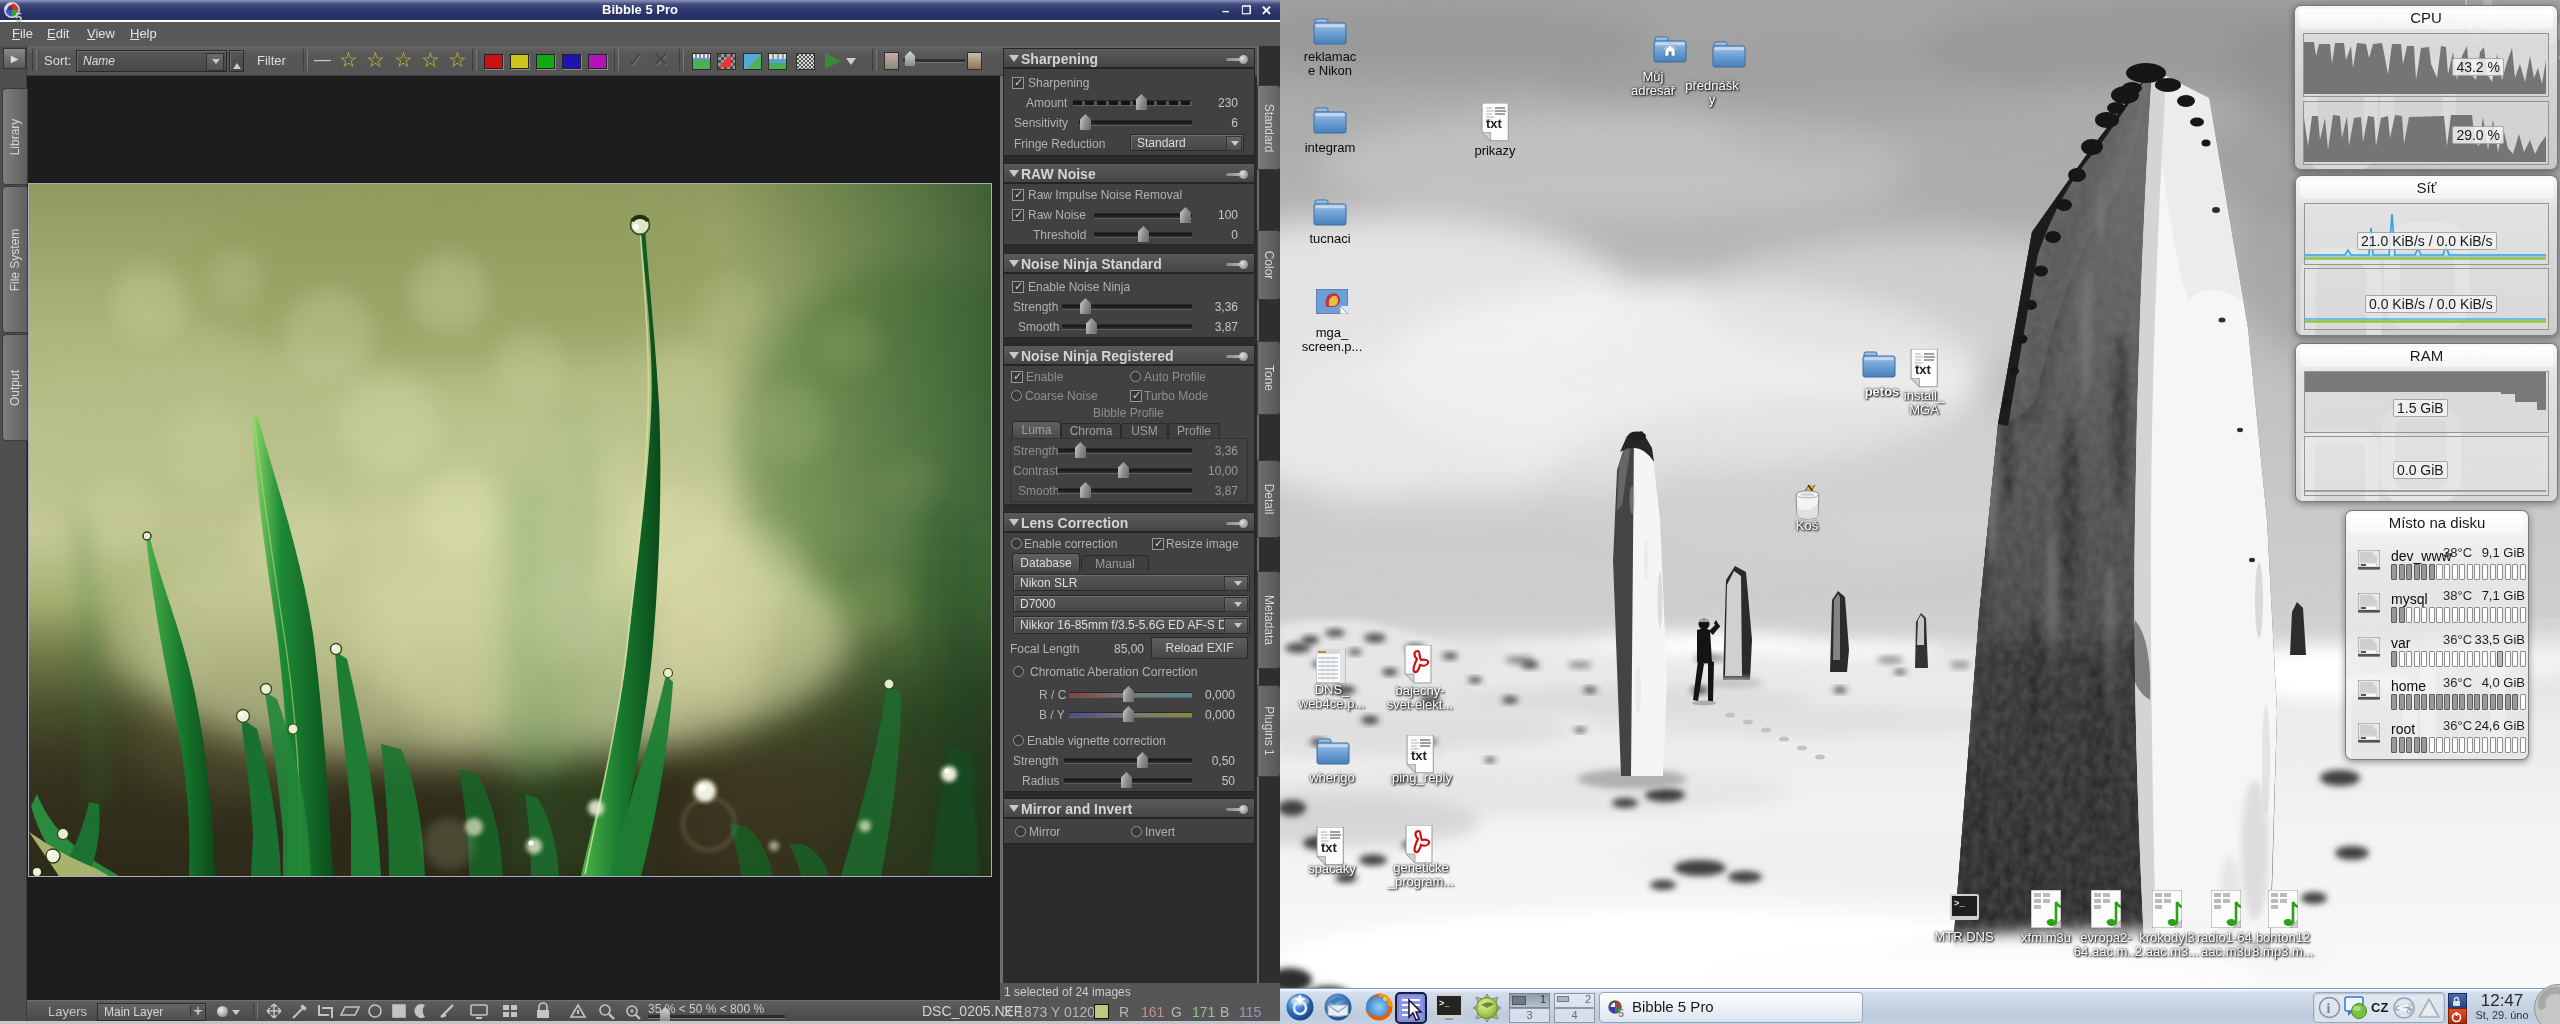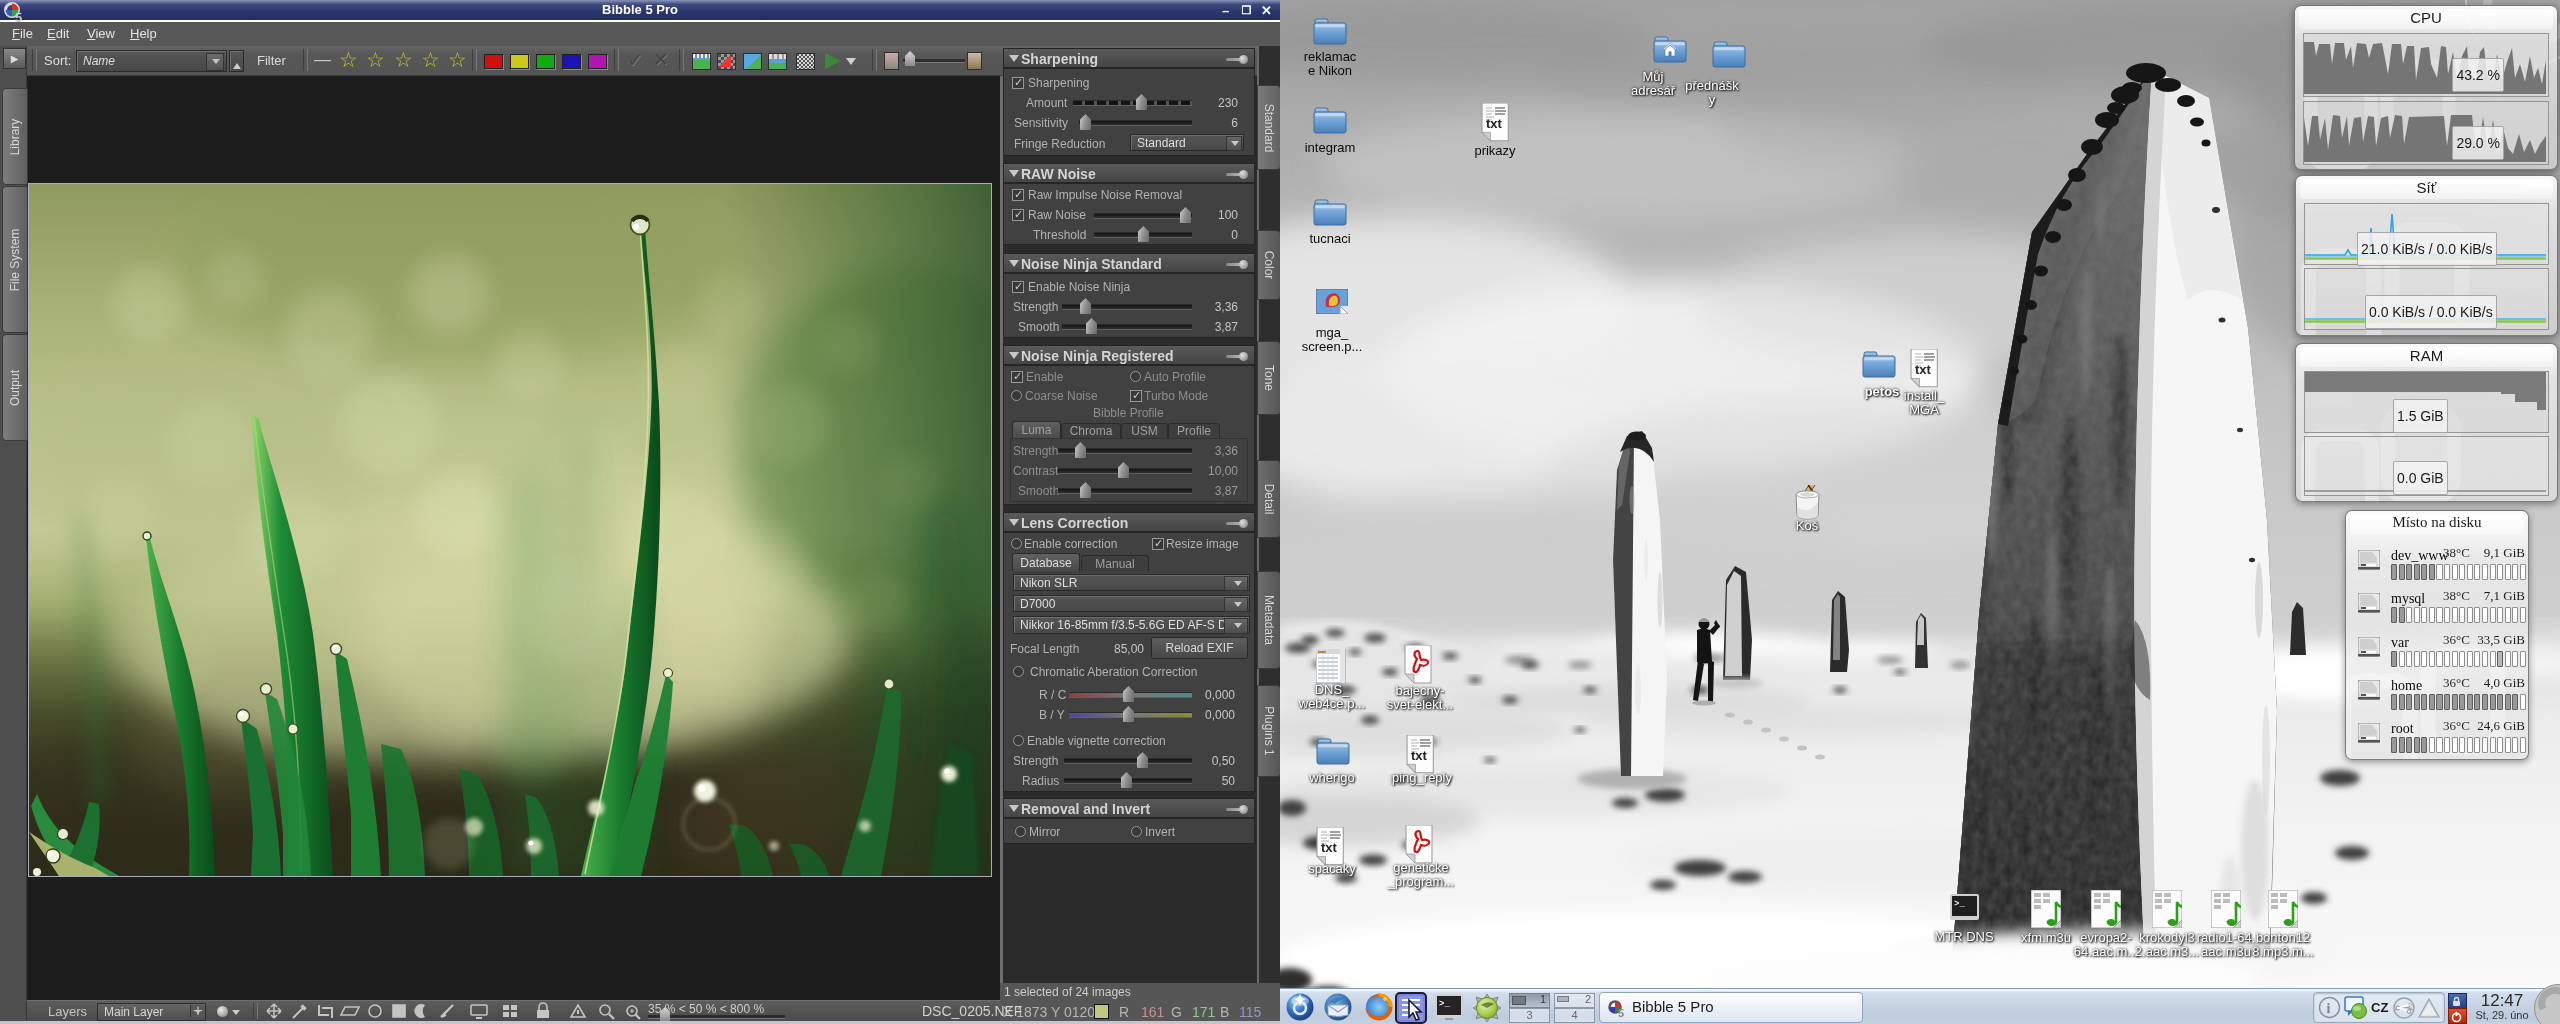--- a/index.html
+++ b/index.html
@@ -305,21 +305,21 @@
     </div>
  <div class="rval" style="left:1195px;top:754px;">0,50</div>
  <div class="rlab" style="left:1022px;top:774px;">Radius</div>
  <div class="sl" style="left:1064px;top:778px;width:128px;">
       <i style="left:57px;"></i>
     </div>
  <div class="rval" style="left:1195px;top:774px;">50</div>
 
  <div class="sechd" style="top:798px;">
       <span class="tri"></span>
-      <b>Removal and Invert</b>
+      <b>Mirror and Invert</b>
       <span class="pin"></span>
     </div>
  <div class="sec" style="top:818px;height:26px;"></div>
  <div class="rb" style="left:1015px;top:826px;"></div>
     <div class="rlab" style="left:1029px;top:825px;">Mirror</div>
  <div class="rb" style="left:1131px;top:826px;"></div>
     <div class="rlab" style="left:1145px;top:825px;text-align:right;">Invert</div>
  <div class="abs" id="selbar">
       <span style="position:absolute;left:4px;top:2px;">1 selected of 24 images</span>
     </div>
@@ -827,21 +827,21 @@
 <style>
 .ic{position:absolute;}
 .lbl{position:absolute;font-size:13px;line-height:14px;text-align:center;color:#0a0a0a;white-space:pre;}
 .lblw{color:#fff;text-shadow:0 0 3px #000,1px 1px 2px rgba(0,0,0,.95);}
 .pan{position:absolute;border-radius:7px;border:1px solid rgba(110,110,110,.9);
 background:linear-gradient(180deg,rgba(253,253,253,.95),rgba(238,238,238,.8) 22%,rgba(226,226,226,.62));
 box-shadow:0 2px 7px rgba(0,0,0,.4);overflow:hidden;}
 .ptitle{position:absolute;left:4px;right:4px;top:3px;height:20px;text-align:center;font-size:15px;color:#1a1a1a;
 background:linear-gradient(rgba(255,255,255,.9),rgba(255,255,255,.4));border-radius:4px;}
 .graph{position:absolute;background:rgba(215,215,215,.55);border:1px solid rgba(130,130,130,.8);}
-.glabel{position:absolute;font-size:14px;color:#1a1a1a;background:rgba(242,242,242,.85);border:1px solid rgba(160,160,160,.9);padding:8px 3px;border-radius:2px;}
+.glabel{position:absolute;font-size:14px;color:#1a1a1a;background:rgba(242,242,242,.85);border:1px solid rgba(160,160,160,.9);padding:0 3px;border-radius:2px;}
 .wm{position:absolute;opacity:.55;}
 #taskbar{position:absolute;left:0;top:989px;width:1280px;height:35px;
 background:linear-gradient(#eef3f9,#d3deeb 8%,#bdcbdd 75%,#c6d2e2);border-top:1px solid #f8fafd;box-shadow:0 -1px 0 #8096ae;}
 .tkic{position:absolute;top:2px;width:30px;height:30px;}
 .drow{position:absolute;left:0px;width:182px;height:44px;}
 .dbar{position:absolute;left:45px;top:20px;width:135px;height:16px;display:flex;gap:1.5px;}
 .dbar i{flex:1;background:rgba(255,255,255,.9);border:1px solid #8e8e8e;box-sizing:border-box;border-radius:1px;}
 .dbar i.on{background:#999;border-color:#5e5e5e;}
 .dname{position:absolute;left:45px;top:4px;font-size:14px;color:#0a0a0a;}
 .dtemp{position:absolute;left:97px;top:1px;font-size:13px;color:#2a2a2a;}
@@ -1115,21 +1115,21 @@
   <div class="glabel" style="left:88px;top:27px;">1.5 GiB</div>
  </div>
  <div class="graph" style="left:8px;top:92px;width:243px;height:58px;background:rgba(230,230,230,.5);">
   <svg width="241" height="56">
           <line x1="0" y1="54" x2="241" y2="54" stroke="#888" stroke-width="1.6"></line>
         </svg>
   <div class="glabel" style="left:88px;top:24px;">0.0 GiB</div>
  </div>
 </div>
 
-<div class="pan" style="left:1065px;top:510px;width:182px;height:248px;font-family:Liberation Serif, serif;">
+<div class="pan" style="left:1065px;top:510px;width:182px;height:248px;">
  <svg class="wm" style="left:-10px;top:130px;" width="200" height="130" viewBox="0 0 200 130">
         <g fill="none" stroke="rgba(255,255,255,.55)" stroke-width="15">
           <rect x="8" y="40" width="66" height="110" rx="18"></rect>
           <rect x="92" y="14" width="70" height="92" rx="18"></rect>
         </g>
       </svg>
  <div class="ptitle" style="font-size:15px;">Místo na disku</div>
  <div class="drow" style="top:33px;">
         <svg class="ic" style="left:12px;top:6px;" width="22" height="20">
           <use href="#hdd"></use>

